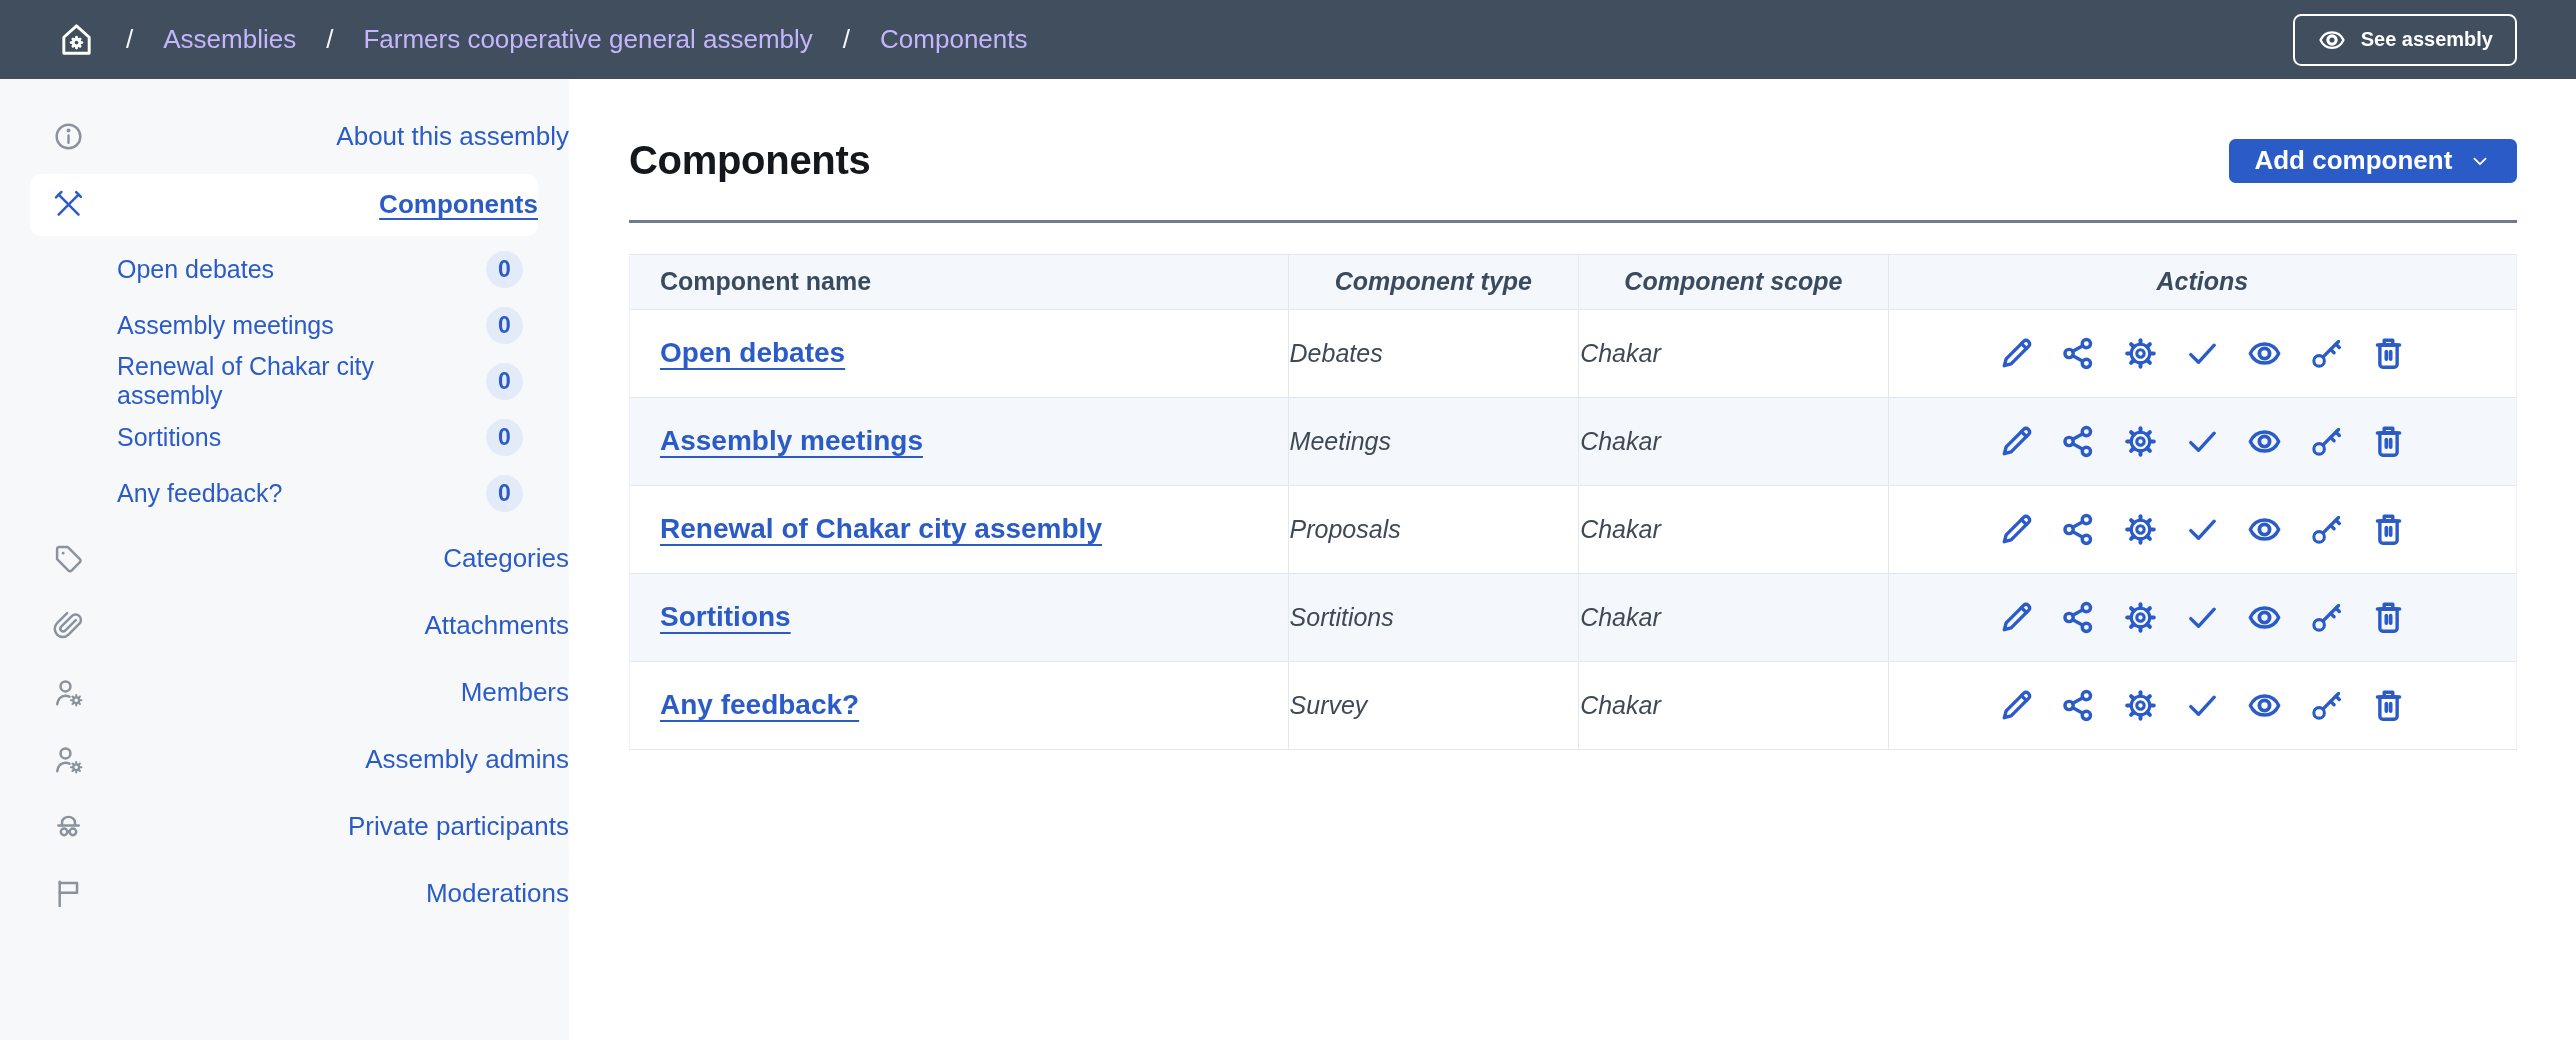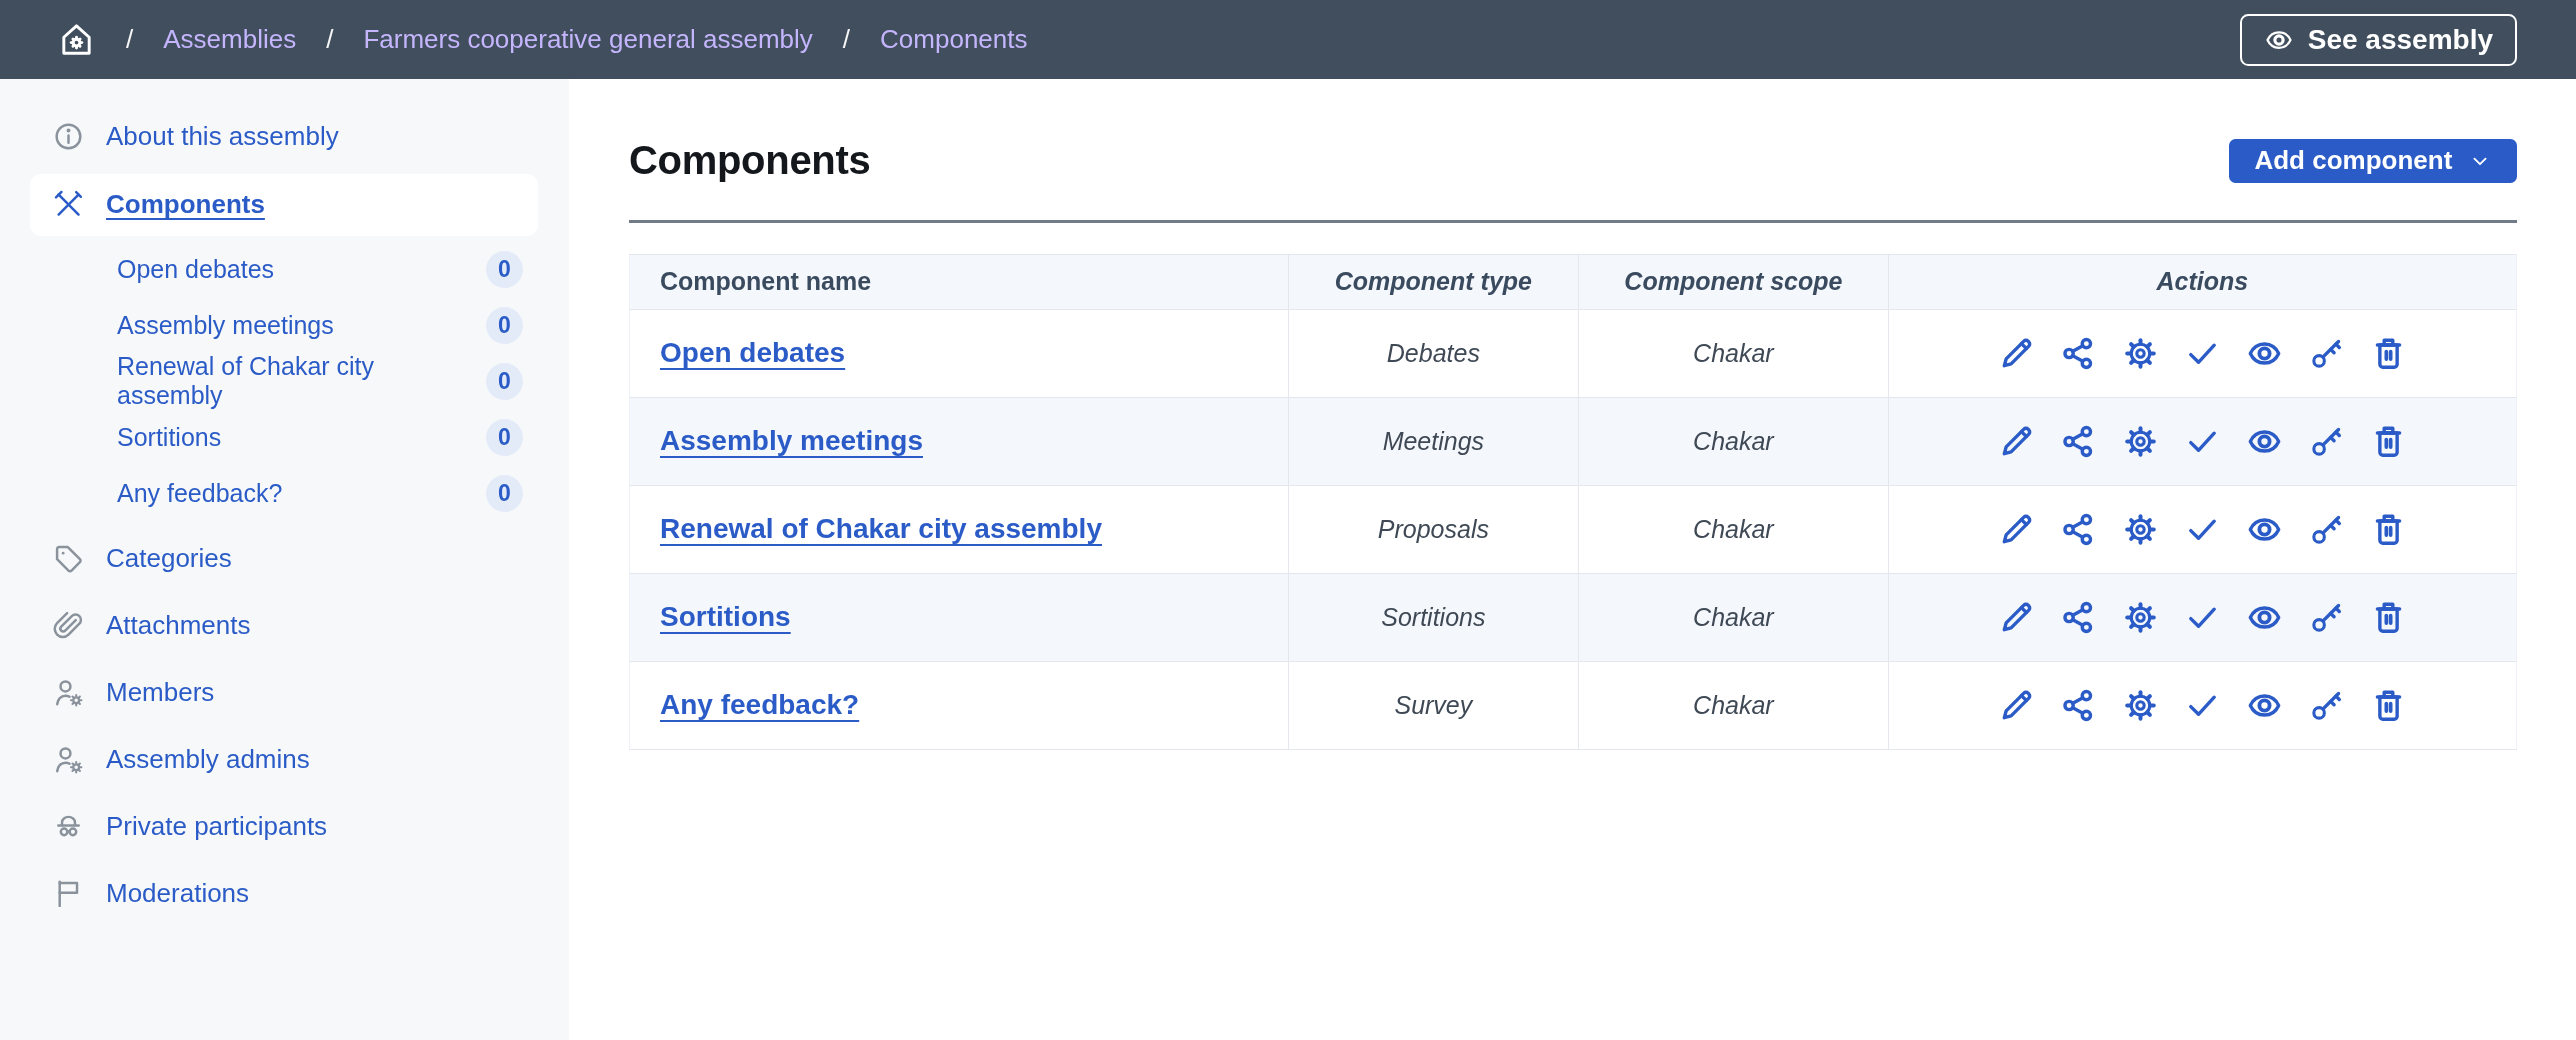--- a/index.html
+++ b/index.html
@@ -21,32 +21,32 @@
   .breadcrumb { display:flex; align-items:center; font-size:26px; }
   .bc-home { color:#fff; display:flex; cursor:pointer; }
   .bc-home svg { width:39px; height:39px; }
   .bc-sep { margin:0 30px; opacity:.95; }
   .bc-link { color:#c4b5fd; text-decoration:none; cursor:pointer; }
   .see-assembly {
     display:flex; align-items:center; gap:14px;
     background:transparent; color:#fff;
     border:2.3px solid #fff; border-radius:8.3px;
     height:52px; padding:0 22px;
-    font-family:inherit; font-size:28px; font-weight:700; cursor:pointer;
+    font-family:inherit; font-size:20px; font-weight:700; cursor:pointer;
   }
   .see-assembly svg { width:30px; height:30px; }
 
   
   .content { display:flex; height:962px; }
 
   
   .sidebar { width:569px; flex:none; background:#f7f8fa; padding-top:24px; }
   .side-item {
     display:flex; align-items:center; height:67px; padding-left:52px;
-    color:#2a5bc7; font-size:26px; text-decoration:none; cursor:pointer;
+    color:#2a5bc7; font-size:26px; text-decoration:none; cursor:pointer;justify-content:space-between;
   }
   .side-item .ic { width:33px; height:33px; margin-right:21px; color:#8a929c; flex:none; }
   .side-item .ic svg { width:33px; height:33px; }
   .side-item.selected {
     background:#ffffff; border-radius:11px;
     margin:3.7px 31px 3.7px 30px; padding-left:22px; height:62px;
     font-weight:700;
   }
   .side-item.selected .ic { color:#2a5bc7; }
   .side-item.selected .label { text-decoration:underline; text-underline-offset:4.6px; text-decoration-thickness:1.9px; }
@@ -80,21 +80,21 @@
     width:100%; margin-top:31px; border-collapse:collapse; table-layout:fixed;
     border-top:0.9px solid #e4e8ee; border-left:0.9px solid #eef1f5; border-right:0.9px solid #eef1f5;
   }
   .comp-table th, .comp-table td { border-bottom:0.9px solid #e4e8ee;margin-top:14px; }
   .comp-table th + th, .comp-table td + td { border-left:0.9px solid #e4e8ee;font-style:italic; }
   .comp-table thead th {
     height:55px; background:#f4f7fb; font-size:25px; font-weight:700;
     color:#3a4b5f; text-align:center;
   }
   .comp-table thead th.col-name { text-align:left; padding-left:30px; }
-  .comp-table tbody td { height:88px; text-align:center; font-size:25px; color:#3f4955; }
+  .comp-table tbody td { height:88px; text-align:left; font-size:25px; color:#3f4955; }
   .comp-table tbody tr:nth-child(even) { background:#f4f7fb; }
   .comp-table td.td-name { text-align:left; padding-left:30px; }
   .comp-link {
     color:#2a5bc7; font-weight:700; font-size:28px;
     text-decoration:underline; text-underline-offset:5.6px; text-decoration-thickness:1.9px;
     cursor:pointer;
   }
   .actions { display:flex; align-items:center; justify-content:center; gap:25px; }
   .act { width:37px; height:37px; color:#2a5bc7; cursor:pointer; flex:none; }
   .act svg { width:37px; height:37px; }

